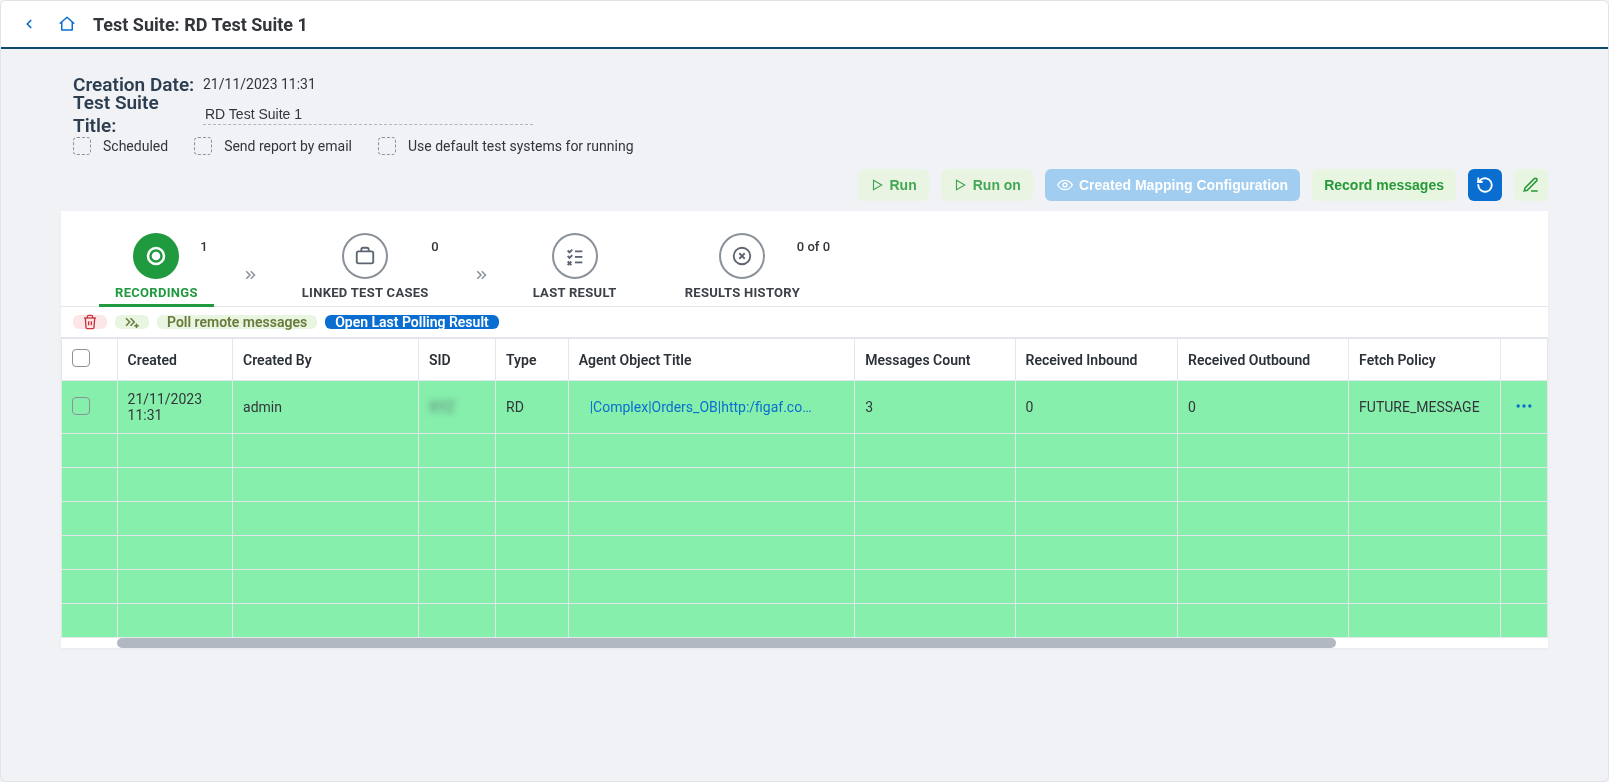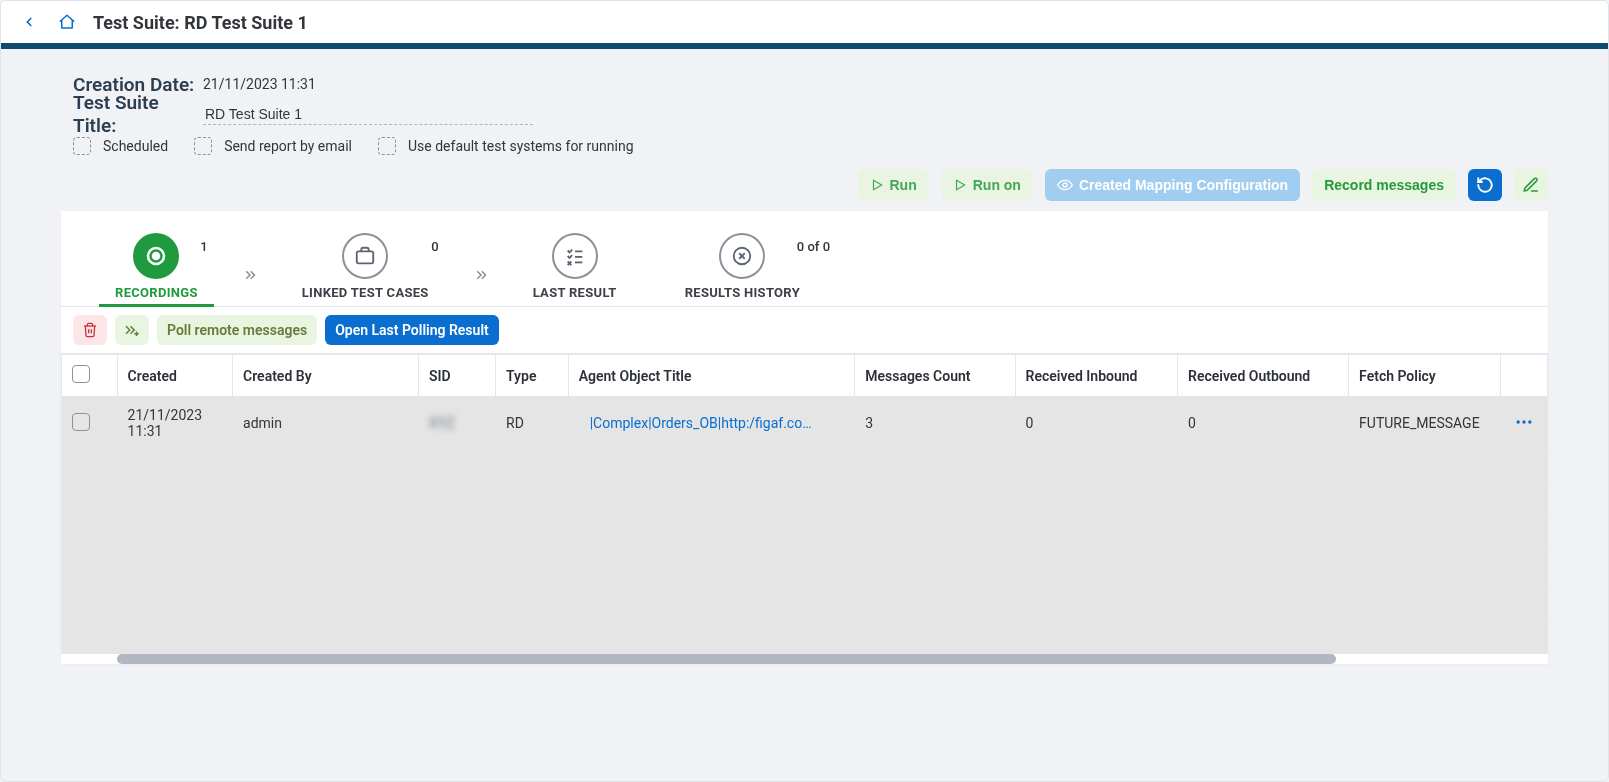--- a/index.html
+++ b/index.html
@@ -1,20 +1,20 @@
 <!DOCTYPE html>
 <html><head>
 <meta charset="utf-8">
 <style>
   * { box-sizing: border-box; }
   html, body { margin: 0; padding: 0; font-family: -apple-system, BlinkMacSystemFont, "Segoe UI", Roboto, Arial, sans-serif; background: #f0f2f5; color: #232629; }
   .app { width: 1609px; height: 782px; margin: 0 auto; background: #f0f2f5; border: 1px solid #e0e3e8; border-radius: 6px; overflow: hidden; position: relative; }
   
   
-  .titlebar { background: #fff; border-bottom: 6px solid #0c4a6e; height: 48px; display: flex; align-items: center; padding: 0 16px; gap: 14px; }
+  .titlebar { background: #fff; border-bottom: 2px solid #0c4a6e; height: 48px; display: flex; align-items: center; padding: 0 16px; gap: 14px; }
   .titlebar .icon-btn { width: 24px; height: 24px; display:flex; align-items:center; justify-content:center; cursor:pointer; color:#0a6ed1; }
   .titlebar h1 { font-size: 18px; font-weight: 700; color: #32363a; margin: 0; }
 
   
   .body { padding: 14px 60px 20px 60px; }
   
   
   .meta { padding: 6px 12px 8px 12px; }
   .meta-row { display:flex; align-items:center; height: 30px; }
   .meta-label { width: 130px; font-size: 19px; color:#2c3e50; font-weight:600; }
@@ -41,28 +41,28 @@
   .tab .circle { width:46px; height:46px; border-radius:50%; display:flex; align-items:center; justify-content:center; border: 2px solid #8a9199; color:#5b6470; position:relative; }
   .tab.active .circle { background:#1f9a3e; border-color:#1f9a3e; color:#fff; }
   .tab .badge { position:absolute; top:6px; right: 24px; font-size:13px; color:#32363a; font-weight:500; }
   .tab .tlabel { font-size:13px; font-weight:700; color:#3c4148; margin-top:6px; letter-spacing:.3px; }
   .tab.active .tlabel { color:#1f9a3e; }
   .tab.active::after { content:""; position:absolute; bottom:-1px; left:18px; right:18px; height:3px; background:#1f9a3e; }
   .tab-sep { width:36px; display:flex; align-items:center; justify-content:center; color:#8a9199; padding-bottom: 22px; }
 
   
   .subbar { background:#fff; border-bottom:1px solid #e3e6ea; padding: 8px 12px; display:flex; gap:8px; align-items:center; }
-  .sbtn { height:30px; border-radius:6px; display:inline-flex; align-items:center; justify-content:center; padding:0 10px; font-size:14px; font-weight:600; cursor:pointer; }
+  .sbtn { height:14px; border-radius:6px; display:inline-flex; align-items:center; justify-content:center; padding:0 10px; font-size:14px; font-weight:600; cursor:pointer; }
   .sbtn-pink { background:#fde6e8; color:#c9333f; width:34px; padding:0; }
   .sbtn-olive { background:#e8f5e0; color:#6a7a3a; width:34px; padding:0; }
   .sbtn-olive-txt { background:#e8f5e0; color:#6a7a3a; }
   .sbtn-blue { background:#0a6ed1; color:#fff; }
 
   
-  .table-wrap { background:#e5e5e5; }
+  .table-wrap { background:#86efac; }
   table { border-collapse: collapse; width: 100%; table-layout: fixed; }
   th, td { border: 1px solid #e3e6ea; font-size:14px; text-align:left; padding: 10px 10px; vertical-align: middle; color:#32363a; overflow:hidden; text-overflow:ellipsis; white-space:nowrap; }
   th { font-weight:600; color:#2c3138; background:#fff; }
   tbody tr.empty td { height: 34px; }
   .row-chk { width:18px; height:18px; border:1.5px solid #8a9199; border-radius:4px; display:inline-block; }
   td.link { color:#0a6ed1;padding-left:21px; }
   td.sid { color:transparent; text-shadow: 0 0 6px rgba(90,100,110,.9); }
   .row-more { color:#0a6ed1; text-align:center; }
   
   .hscroll { height:10px; background:#fff; position:relative; }

